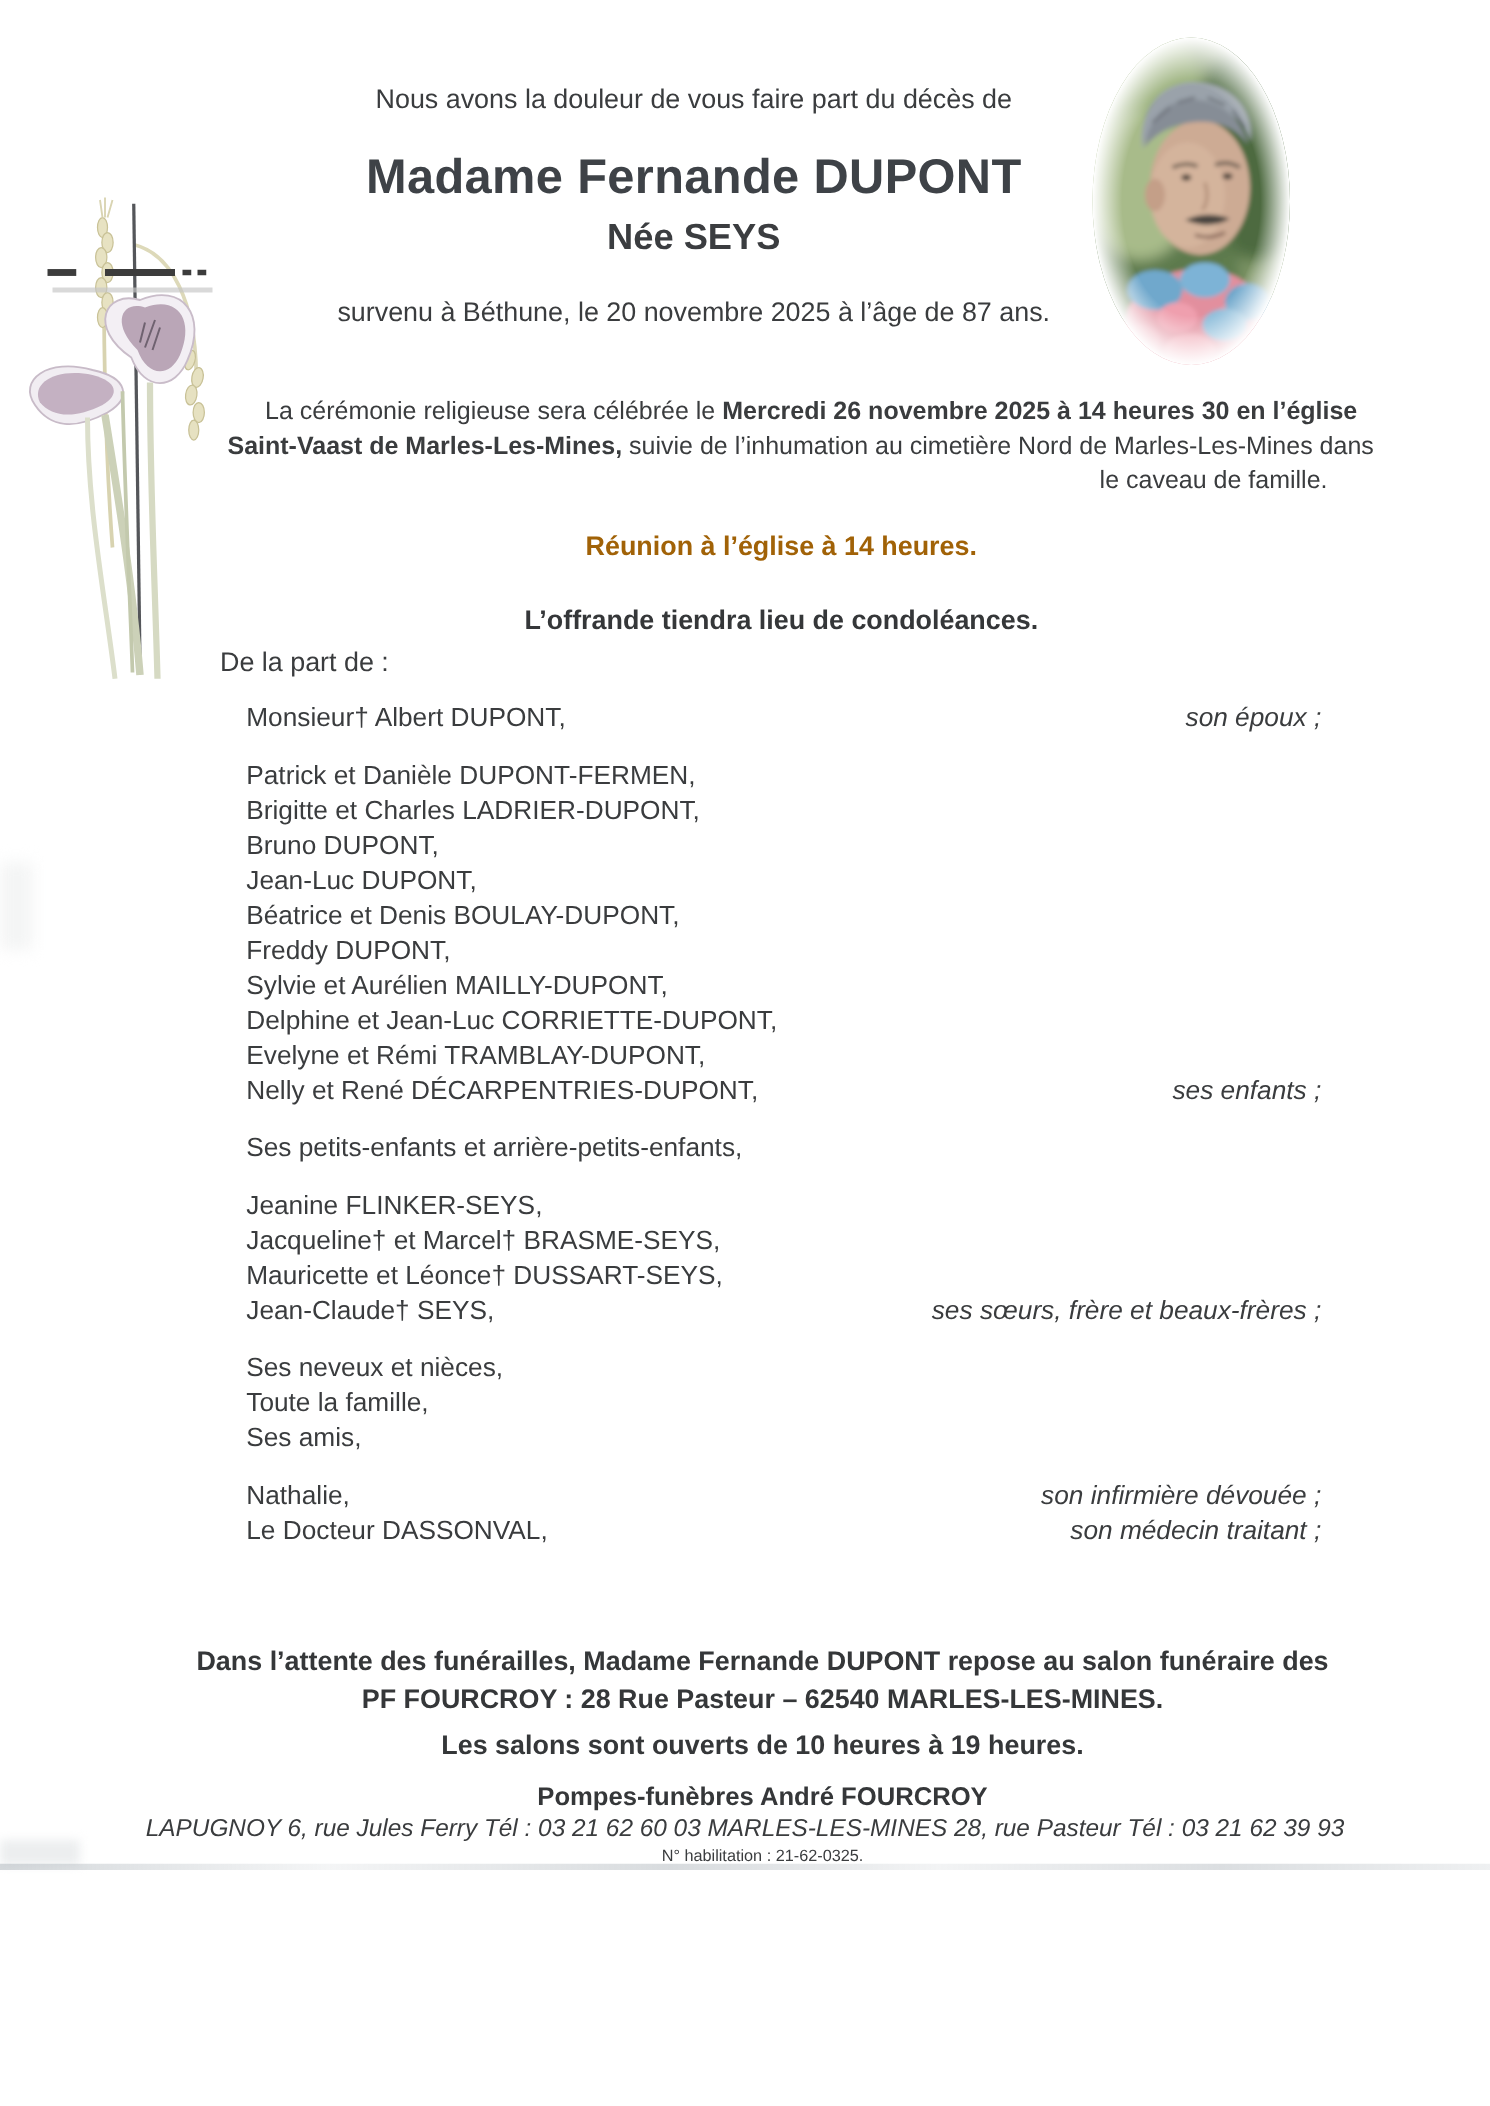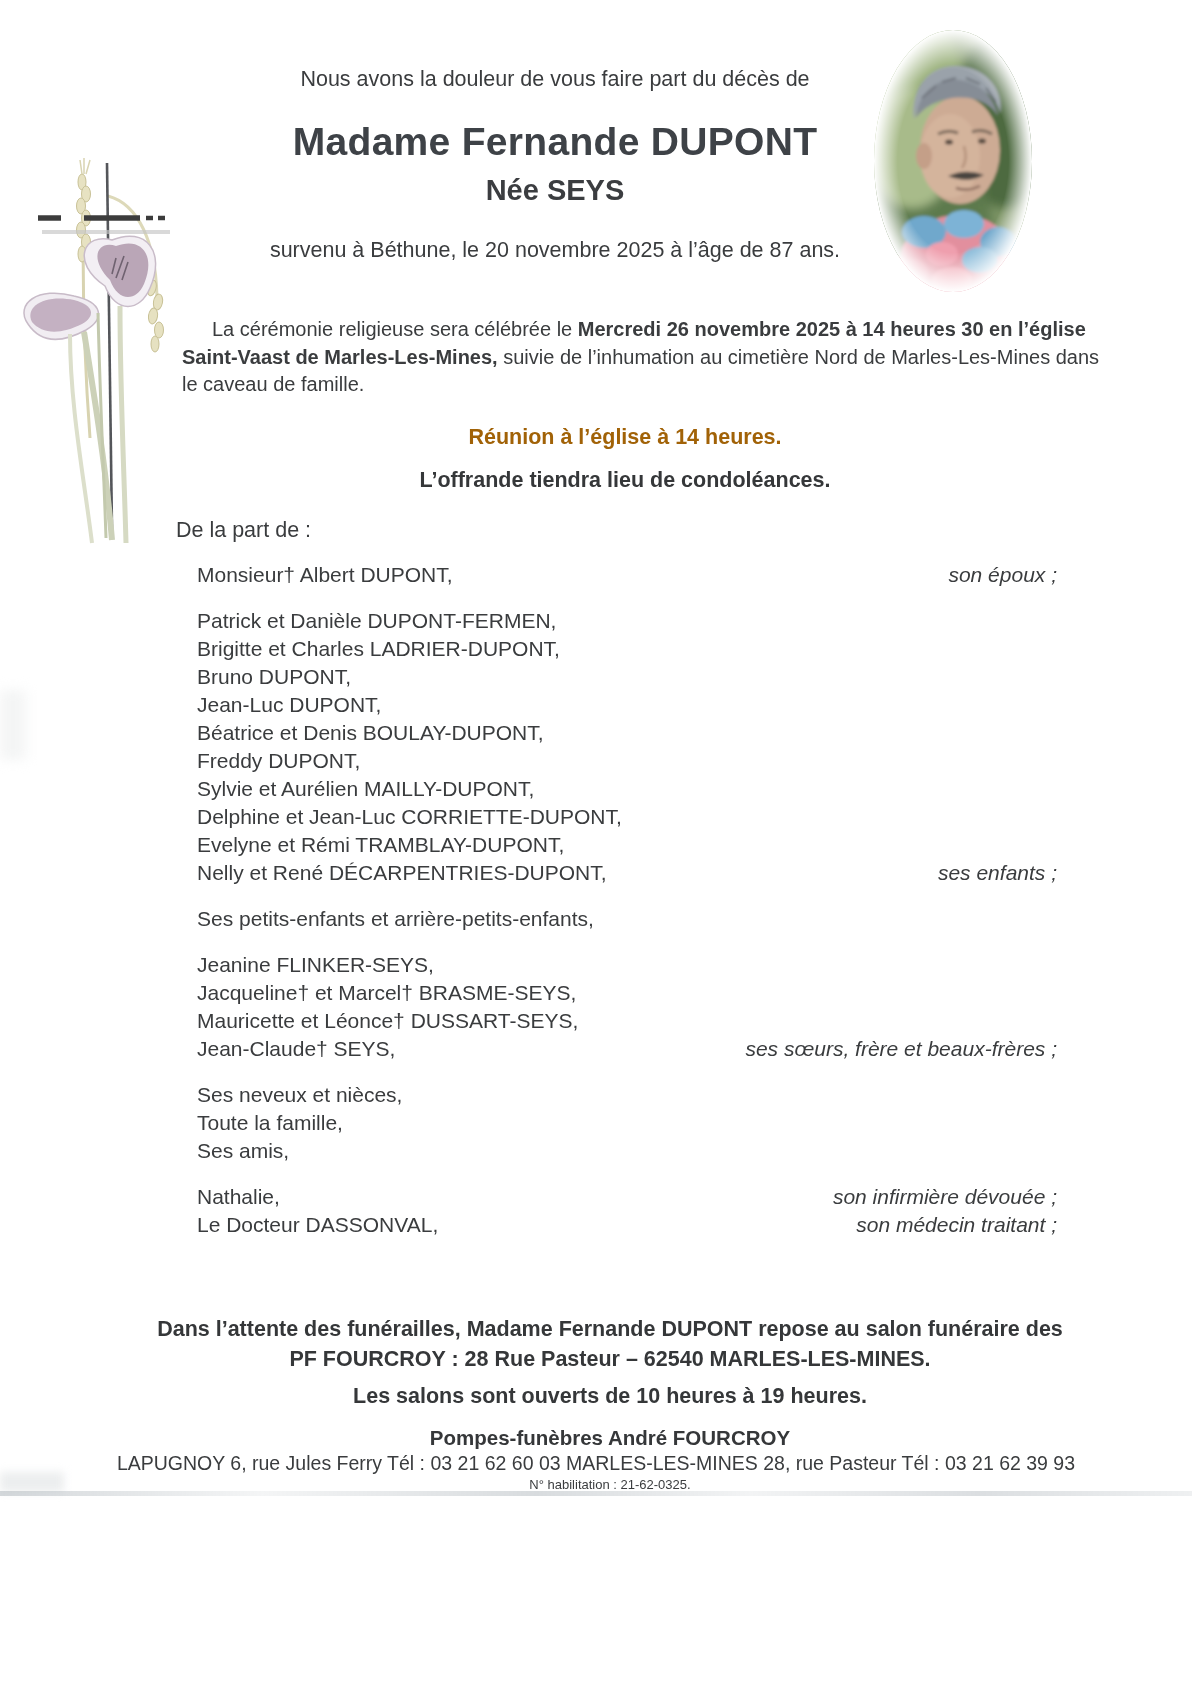--- a/index.html
+++ b/index.html
@@ -12,42 +12,42 @@
   .b{font-weight:bold;}
 
   
   .intro{left:240px;top:66px;width:630px;font-size:21.5px;line-height:26px;}
   .title{left:200px;top:120px;width:710px;font-size:39px;font-weight:bold;color:#3e4247;letter-spacing:.3px;}
   .subtitle{left:240px;top:174px;width:630px;font-size:29px;font-weight:bold;color:#3b3d40;}
   .death-line{left:240px;top:238px;width:630px;font-size:21.5px;}
 
   
   .ceremony{left:182px;top:316px;width:880px;font-size:20px;line-height:27.5px;}
-  .ceremony .ln{white-space:nowrap;}
+  .ceremony .ln{white-space:nowrap;text-align:right;}
   .indent{padding-left:30px;}
 
   .meeting{left:150px;top:425px;width:950px;font-size:21.5px;font-weight:bold;color:#a16207;}
-  .offering{left:150px;top:468px;width:950px;font-size:21.5px;font-weight:bold;color:#353739;}
+  .offering{left:150px;top:484px;width:950px;font-size:21.5px;font-weight:bold;color:#353739;}
 
   .de-la-part{left:176px;top:518px;font-size:21.5px;}
 
   
   #family-groups{left:197px;top:561px;width:860px;font-size:21px;line-height:28px;}
   .family-group{margin-top:18px;}
   .family-group:first-child{margin-top:0;}
   .family-row{display:flex;align-items:baseline;}
   .fname{white-space:nowrap;}
   .fqual{margin-left:auto;font-style:italic;white-space:nowrap;}
 
   
   .condolence{left:110px;top:1261px;width:1000px;font-size:21.5px;font-weight:bold;font-style:italic;color:#353739;}
   .repose{left:110px;top:1314px;width:1000px;font-size:21.5px;font-weight:bold;line-height:30px;color:#353739;}
   .salons{left:110px;top:1384px;width:1000px;font-size:21.5px;font-weight:bold;color:#353739;}
   .company{left:110px;top:1426px;width:1000px;font-size:20.5px;font-weight:bold;color:#353739;}
-  .addresses{left:96px;top:1452px;width:1000px;font-size:19.5px;white-space:nowrap;}
+  .addresses{left:96px;top:1452px;width:1000px;font-size:19.5px;white-space:nowrap;font-style:italic;}
   .habilitation{left:110px;top:1477px;width:1000px;font-size:13px;}
 
   
   .scan-streak{left:0;top:1491px;width:1192px;height:5px;
     background:linear-gradient(90deg,rgba(170,178,184,.5),rgba(200,206,210,.2) 22%,rgba(168,176,182,.45) 45%,rgba(205,210,214,.25) 63%,rgba(175,182,188,.45) 82%,rgba(200,206,210,.3));
     filter:blur(.6px);}
   .smudge1{left:0;top:1472px;width:64px;height:20px;background:#eceeef;filter:blur(4px);}
   .smudge2{left:0;top:690px;width:26px;height:70px;background:#f4f5f5;filter:blur(6px);}
 </style>
 </head>

